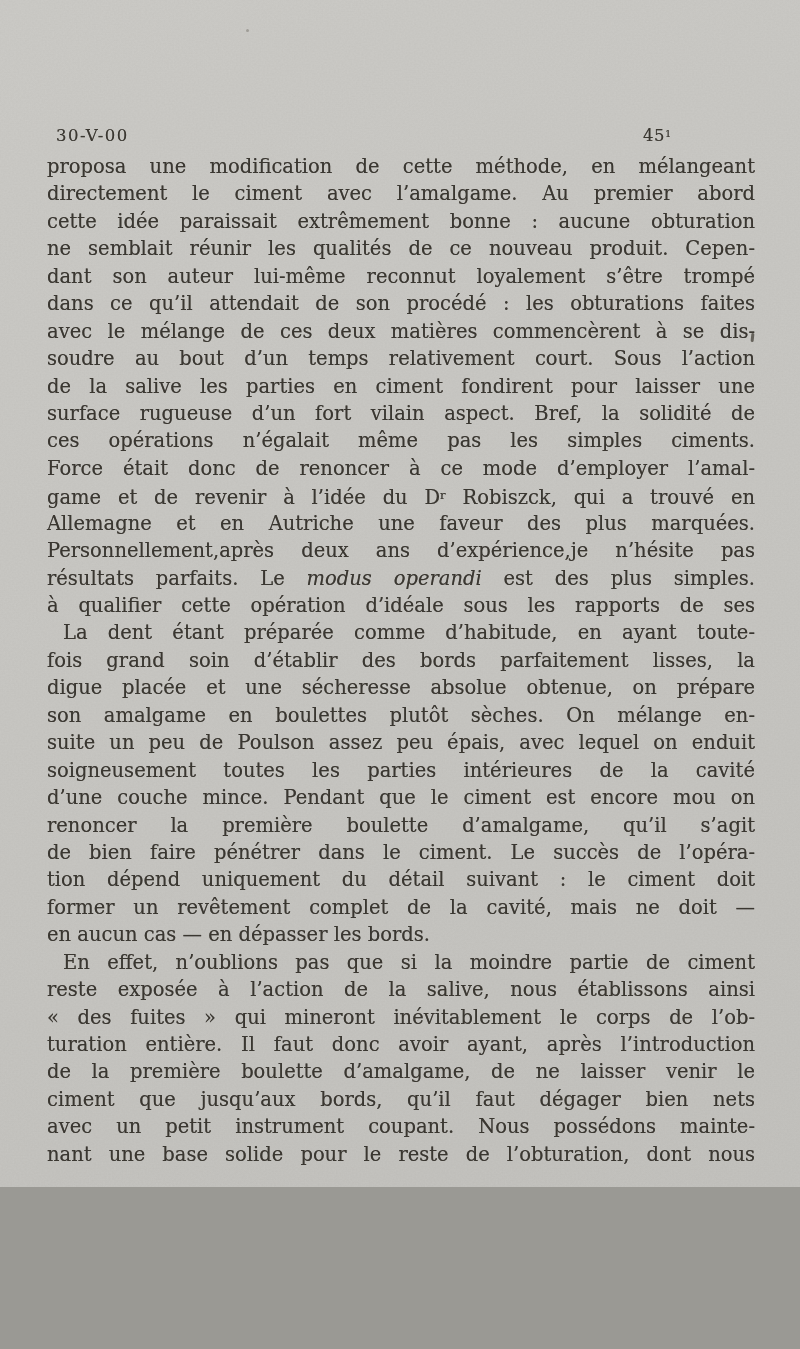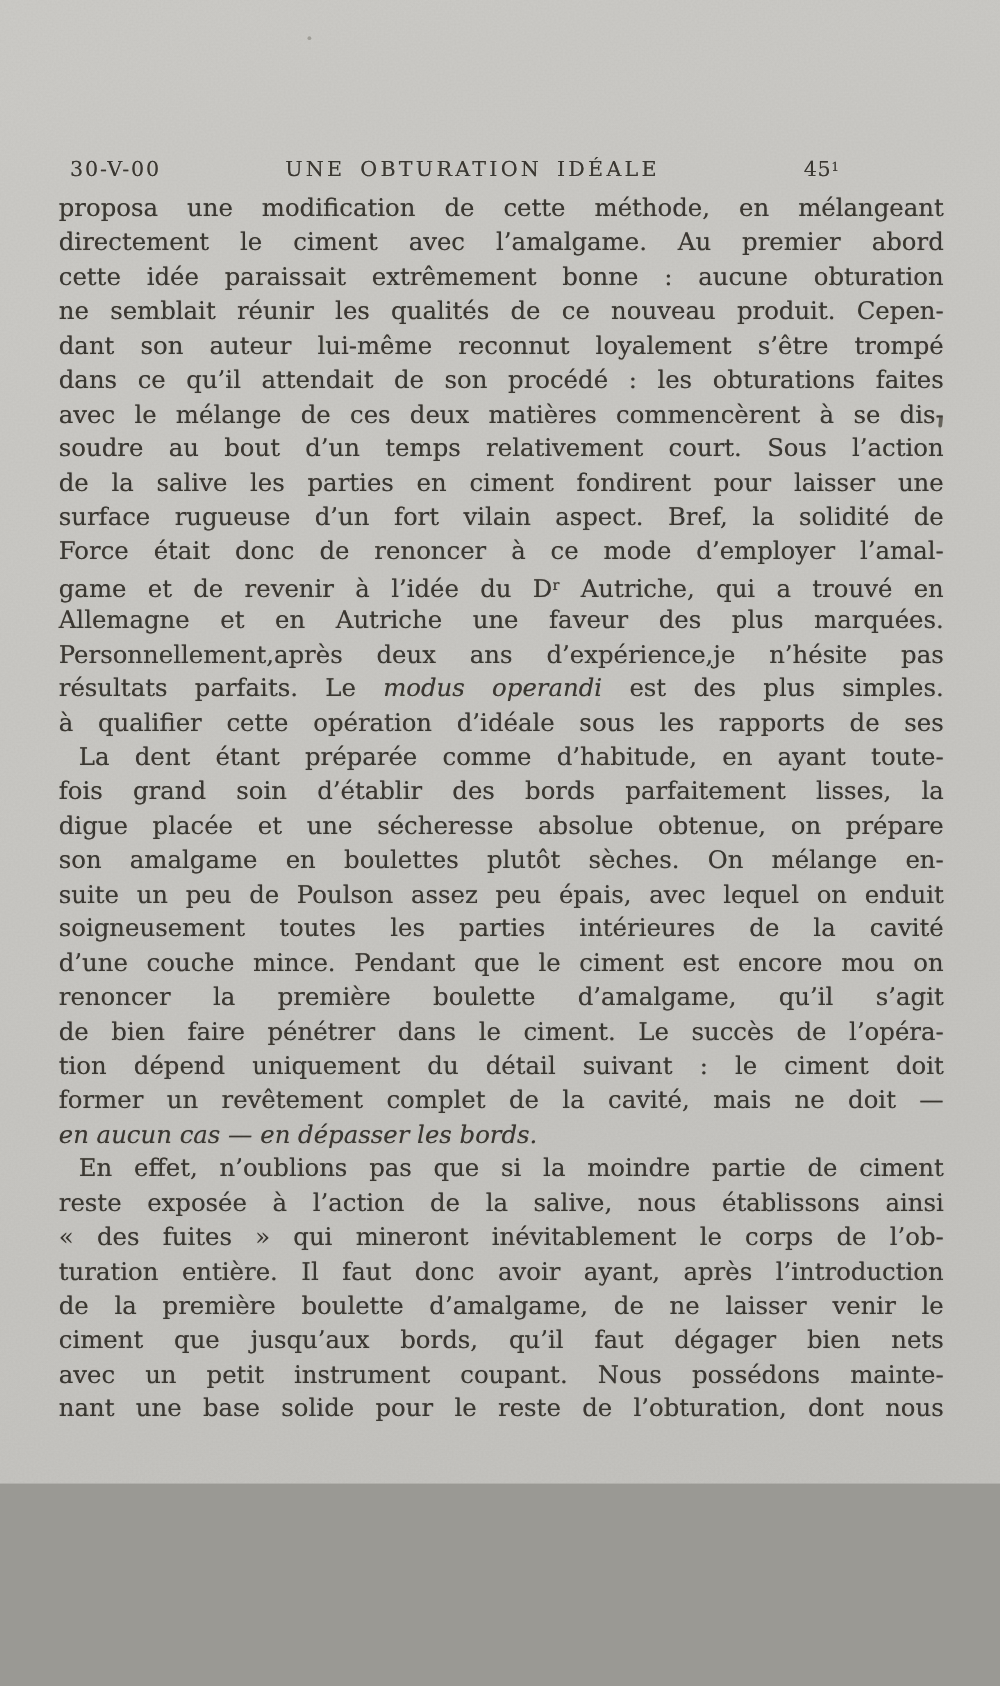--- a/index.html
+++ b/index.html
@@ -19,21 +19,21 @@
   .hdr-num{position:absolute;left:643px;top:0;letter-spacing:.5px;white-space:nowrap;text-shadow:0 0 .5px rgba(52,48,42,.5);}
   
   .body-text{position:absolute;left:47px;top:153px;width:708px;}
   .line{
     height:27.45px;line-height:27.45px;font-size:19.5px;
     text-align:justify;text-align-last:justify;
     text-shadow:0 0 .55px rgba(52,48,42,.55);
     white-space:normal;
   }
   .line.indent{padding-left:16px;}
-  .line.flush-left{text-align:center;text-align-last:left;font-style:italic;}
+  .line.flush-left{text-align:center;text-align-last:left;}
   .it{font-style:italic;}
   .sup{font-size:.6em;vertical-align:.45em;letter-spacing:0;}
   
   .speck{position:absolute;pointer-events:none;}
   .s1{left:751px;top:333px;width:3px;height:9px;border-radius:2px;background:rgba(68,64,56,.75);transform:rotate(6deg);}
   .s2{left:128px;top:1275px;width:4px;height:3px;border-radius:50%;background:rgba(88,84,76,.45);transform:rotate(-20deg);}
   .s3{left:202px;top:1312px;width:3px;height:4px;border-radius:50%;background:rgba(88,84,76,.4);}
   .s4{left:246px;top:29px;width:3px;height:3px;border-radius:50%;background:rgba(98,94,86,.4);}
 </style>
 </head>
@@ -44,37 +44,37 @@
   <svg class="grain" xmlns="http://www.w3.org/2000/svg" viewBox="0 0 800 1349" preserveAspectRatio="none">
     <filter id="g">
       <feTurbulence type="fractalNoise" baseFrequency="0.55" numOctaves="2" seed="7" stitchTiles="stitch"></feTurbulence>
       <feColorMatrix type="matrix" values="0 0 0 0 0.25  0 0 0 0 0.24  0 0 0 0 0.22  0 0 0 0.10 0"></feColorMatrix>
     </filter>
     <rect width="800" height="1349" filter="url(#g)"></rect>
   </svg>
 
   <div class="header">
     <span class="hdr-date">30-V-00</span>
-    <span class="hdr-title">UNE OBTURATION IDÉALE</span>
     <span class="hdr-num"><span>45</span><span class="sup">1</span></span>
   </div>
 
   <div class="body-text">
       <div class="line"><span>proposa une modification de cette méthode, en mélangeant</span></div>
       <div class="line"><span>directement le ciment avec l’amalgame. Au premier abord</span></div>
       <div class="line"><span>cette idée paraissait extrêmement bonne : aucune obturation</span></div>
       <div class="line"><span>ne semblait réunir les qualités de ce nouveau produit. Cepen-</span></div>
       <div class="line"><span>dant son auteur lui-même reconnut loyalement s’être trompé</span></div>
       <div class="line"><span>dans ce qu’il attendait de son procédé : les obturations faites</span></div>
       <div class="line"><span>avec le mélange de ces deux matières commencèrent à se dis-</span></div>
       <div class="line"><span>soudre au bout d’un temps relativement court. Sous l’action</span></div>
       <div class="line"><span>de la salive les parties en ciment fondirent pour laisser une</span></div>
       <div class="line"><span>surface rugueuse d’un fort vilain aspect. Bref, la solidité de</span></div>
+      <div class="line"><span>ces opérations n’égalait même pas les simples ciments.</span></div>
       <div class="line"><span>Force était donc de renoncer à ce mode d’employer l’amal-</span></div>
-      <div class="line"><span>game et de revenir à l’idée du D</span><span class="sup">r</span><span> Autriche, qui a trouvé en</span></div>
+      <div class="line"><span>game et de revenir à l’idée du D</span><span class="sup">r</span><span> Robiszck, qui a trouvé en</span></div>
       <div class="line"><span>Allemagne et en Autriche une faveur des plus marquées.</span></div>
       <div class="line"><span>Personnellement,après deux ans d’expérience,je n’hésite pas</span></div>
       <div class="line"><span>résultats parfaits. Le </span><span class="it">modus operandi</span><span> est des plus simples.</span></div>
       <div class="line"><span>à qualifier cette opération d’idéale sous les rapports de ses</span></div>
       <div class="line indent"><span>La dent étant préparée comme d’habitude, en ayant toute-</span></div>
       <div class="line"><span>fois grand soin d’établir des bords parfaitement lisses, la</span></div>
       <div class="line"><span>digue placée et une sécheresse absolue obtenue, on prépare</span></div>
       <div class="line"><span>son amalgame en boulettes plutôt sèches. On mélange en-</span></div>
       <div class="line"><span>suite un peu de Poulson assez peu épais, avec lequel on enduit</span></div>
       <div class="line"><span>soigneusement toutes les parties intérieures de la cavité</span></div>

